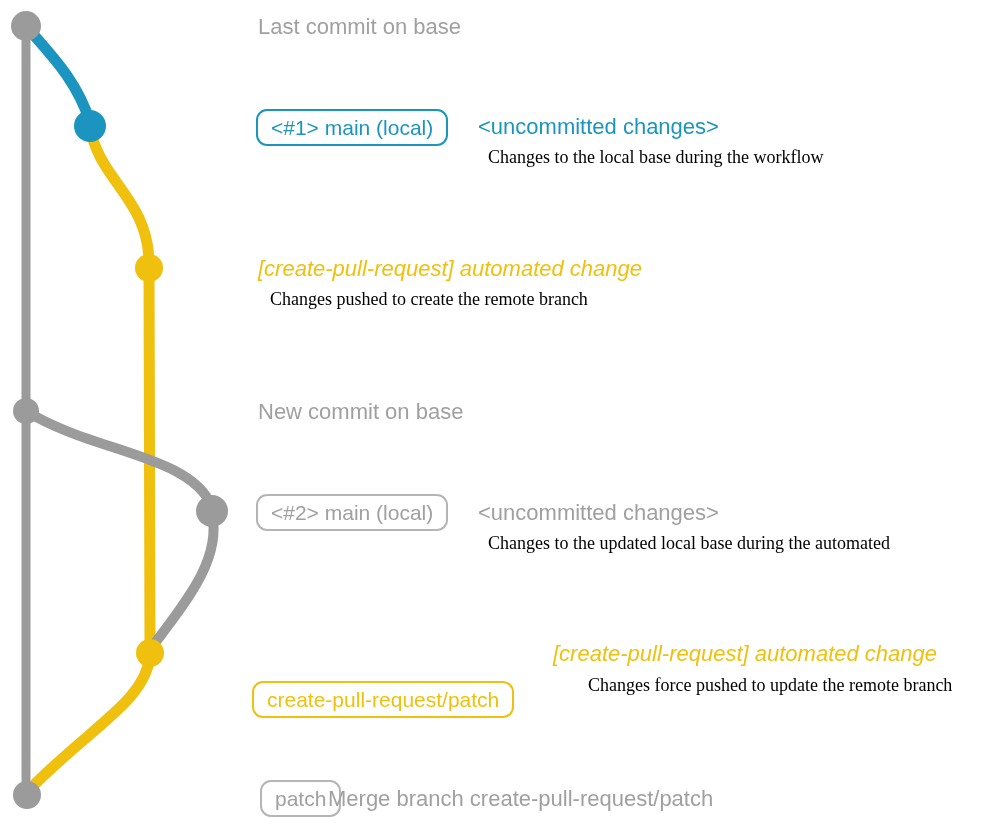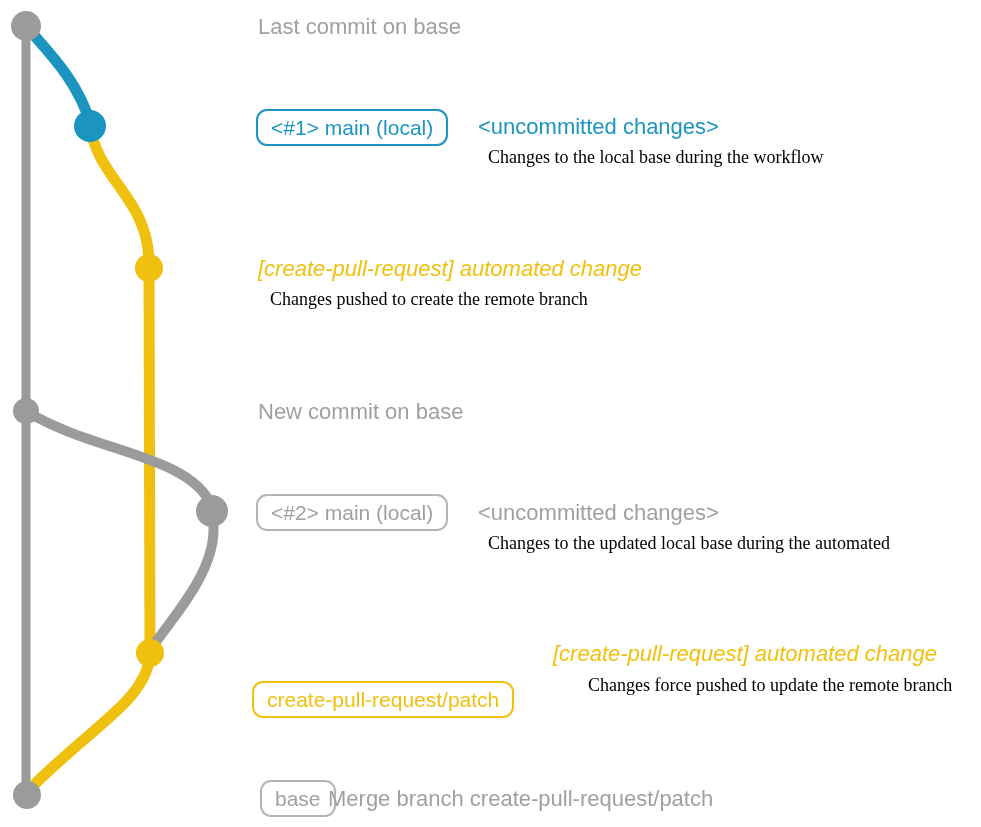--- a/index.html
+++ b/index.html
@@ -99,16 +99,16 @@
   <div class="label gray-text" style="left:258px; top:399px;">New commit on base</div>
 
   <div class="badge gray" style="left:256px; top:494px;">&lt;#2&gt; main (local)</div>
   <div class="title gray-text" style="left:478px; top:500px;">&lt;uncommitted changes&gt;</div>
   <div class="desc" style="left:488px; top:533px;">Changes to the updated local base during the automated</div>
 
   <div class="badge yellow" style="left:252px; top:634px;">create-pull-request/patch</div>
   <div class="title yellow-text" style="left:553px; top:641px;">[create-pull-request] automated change</div>
   <div class="desc" style="left:565px; top:675px;margin-left:23px;">Changes force pushed to update the remote branch</div>
 
-  <div class="badge gray" style="left:260px; top:780px;">base</div>
+  <div class="badge gray" style="left:260px; top:780px;">patch</div>
   <div class="label gray-text" style="left:328px; top:786px;">Merge branch create-pull-request/patch</div>
 
 </div>
 
 </body></html>

